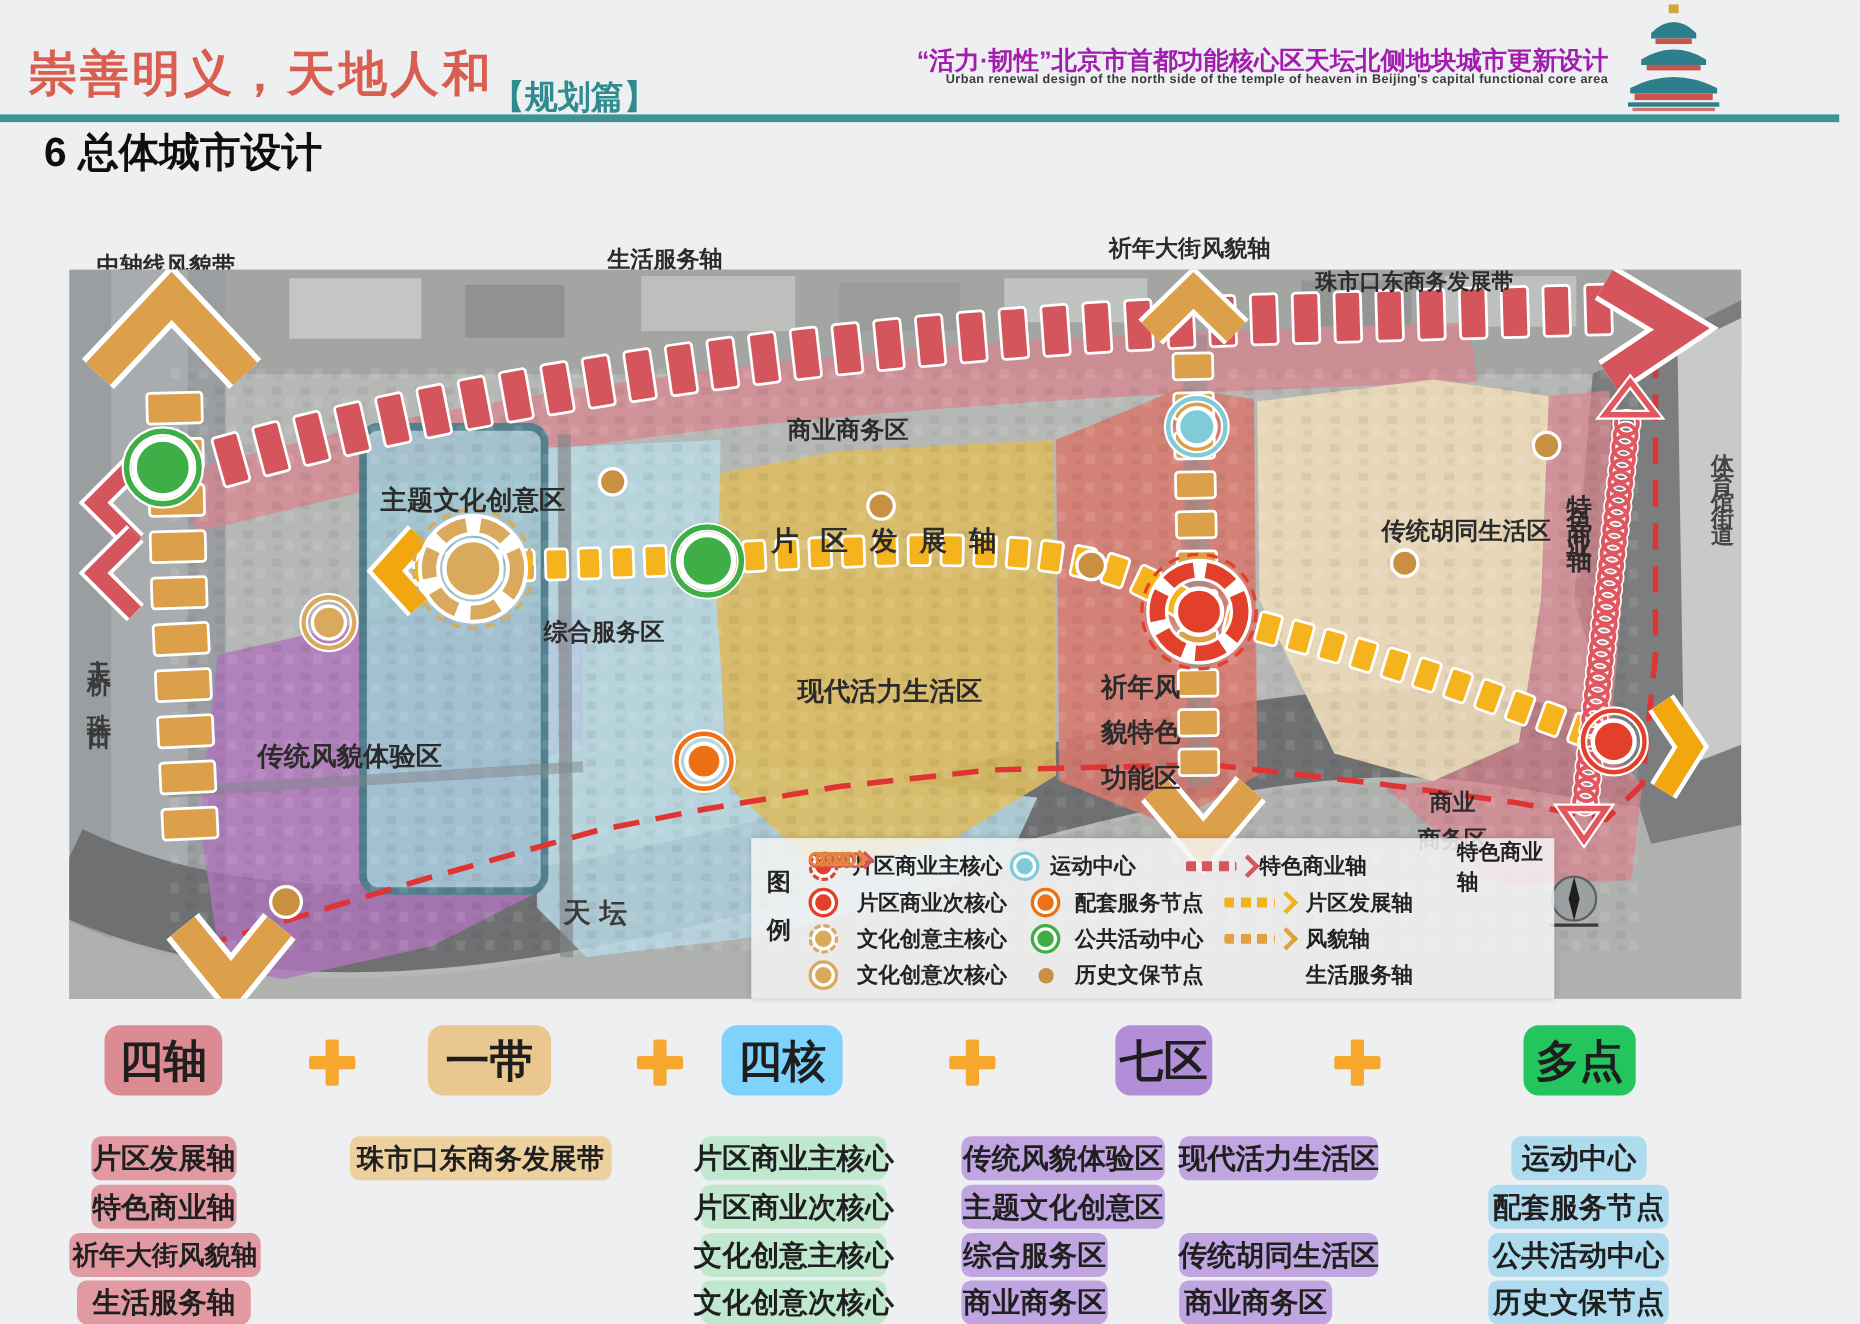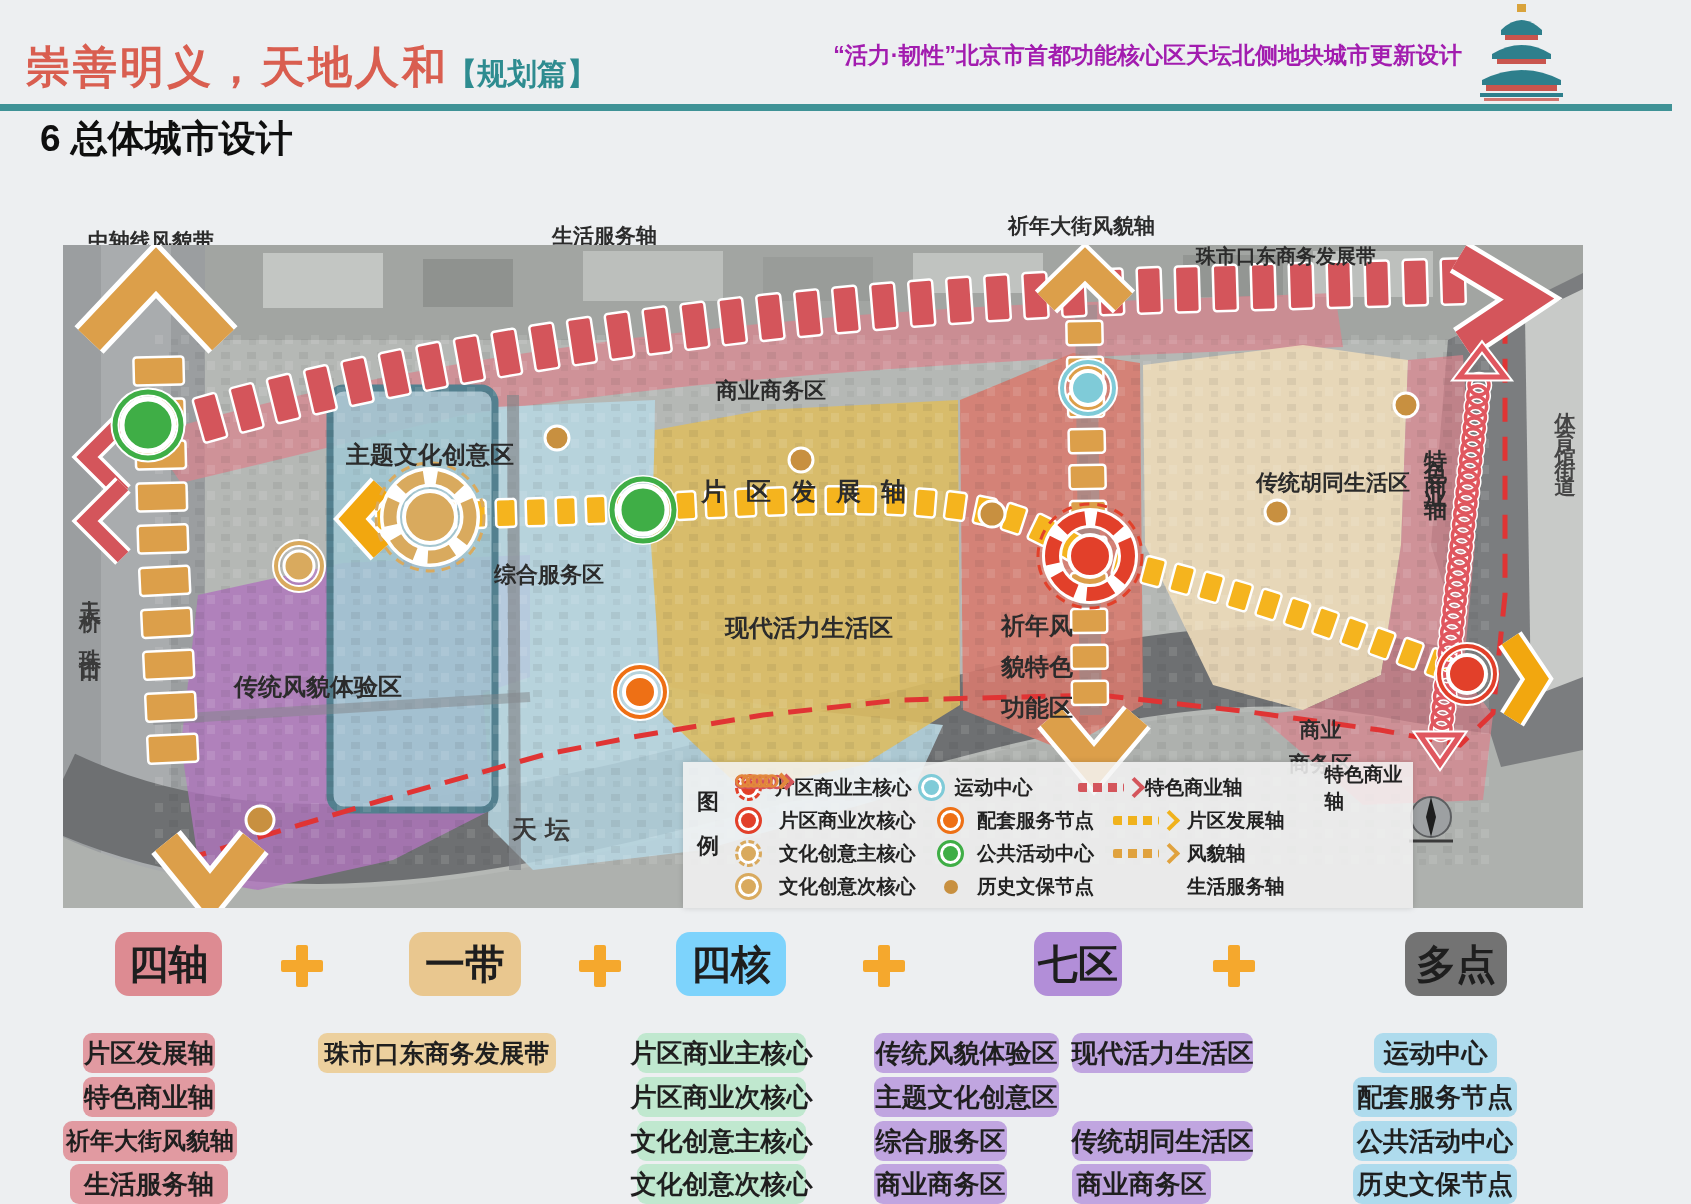--- a/index.html
+++ b/index.html
@@ -1,20 +1,20 @@
 <!DOCTYPE html>
 <html><head>
 <meta charset="utf-8">
 <style>
   html,body{margin:0;padding:0;background:#edeff1;font-family:"Liberation Sans","DejaVu Sans",sans-serif;}
   #page{position:relative;width:1672px;height:1204px;overflow:hidden;background:#edeff1;}
   .abs{position:absolute;}
   
   .motto{left:26px;top:38px;font-size:44px;font-weight:900;color:#d95e50;letter-spacing:3px;}
-  .tag{left:447px;top:54px;font-size:30px;font-weight:900;color:#2e8c90;}
+  .tag{left:447px;top:68px;font-size:30px;font-weight:900;color:#2e8c90;}
   .teal-line{left:0;top:104px;width:1691px;height:7px;background:#3f9296;}
   .title-cn{left:700px;top:40px;width:762px;text-align:right;font-size:23px;font-weight:800;color:#a21caf;}
   .title-en{left:700px;top:66px;width:762px;text-align:right;font-size:11.5px;font-weight:700;color:#3c3c3c;letter-spacing:.4px;}
   .banner{left:1018px;top:81px;width:444px;height:28px;background:#3f8f93;color:#fff;
           font-size:19px;font-weight:800;display:flex;align-items:center;justify-content:center;}
   .chapter{left:40px;top:114px;font-size:37px;font-weight:900;color:#0f0f0f;}
   .section{left:42px;top:174px;font-size:29px;font-weight:900;color:#0f0f0f;}
   
   #map{left:63px;top:245px;width:1520px;height:663px;}
   #map svg{position:absolute;left:0;top:0;}
@@ -44,41 +44,42 @@
   .d-small{width:14px;height:14px;background:#c89040;box-shadow:none;margin-left:7px;}
   .dashline{width:46px;height:9px;border-radius:2px;}
   .dl-red{background:repeating-linear-gradient(90deg,#d4555b 0 9px,rgba(0,0,0,0) 9px 15px);}
   .dl-yellow{background:repeating-linear-gradient(90deg,#f0b21c 0 9px,rgba(0,0,0,0) 9px 15px);}
   .dl-orange{background:repeating-linear-gradient(90deg,#e0a23e 0 9px,rgba(0,0,0,0) 9px 15px);}
   .chev{width:11px;height:11px;border-top:4px solid #d4555b;border-right:4px solid #d4555b;
         transform:rotate(45deg);margin-left:3px;}
   .chev-y{border-color:#f0b21c;}.chev-o{border-color:#e0a23e;}
   
   .sum-head{position:absolute;height:64px;border-radius:14px;display:flex;align-items:center;justify-content:center;
-            font-size:40px;font-weight:900;color:#1e1e1e;margin-left:20px;}
+            font-size:40px;font-weight:900;color:#1e1e1e;}
   .sum-item{position:absolute;height:40px;border-radius:9px;display:flex;align-items:center;justify-content:center;
             font-size:26px;font-weight:800;color:#1f1f1f;white-space:nowrap;}
   .bg-axes{background:#dd8b92;}.bg-axes-i{background:#e19aa1;}
   .bg-belt{background:#e9c78f;}.bg-belt-i{background:#ecd09e;}
   .bg-cores{background:#7dd3fc;}.bg-cores-i{background:#c0e8cf;}
   .bg-zones{background:#b28ed8;}.bg-zones-i{background:#c0a5e0;}
-  .bg-pts{background:#737373;}.bg-pts-i{background:#aedbed;}
+  .bg-pts{background:#22c55e;}.bg-pts-i{background:#aedbed;}
   .plus{position:absolute;width:42px;height:42px;}
   .plus::before{content:"";position:absolute;left:0;top:15px;width:42px;height:12px;background:#f5a82d;border-radius:2px;}
   .plus::after{content:"";position:absolute;left:15px;top:0;width:12px;height:42px;background:#f5a82d;border-radius:2px;}
 </style>
 </head>
 <body>
 
 <div id="page">
 
   <div class="abs motto">崇善明义，天地人和</div>
   <div class="abs tag">【规划篇】</div>
   <div class="abs teal-line"></div>
   <div class="abs title-cn">“活力·韧性”北京市首都功能核心区天坛北侧地块城市更新设计</div>
+  <div class="abs title-en">Urban renewal design of the north side of the temple of heaven in Beijing's capital functional core area</div>
 
   <svg class="abs" style="left:1474px;top:2px;" width="95" height="100" viewBox="0 0 95 100">
     <rect x="43" y="2" width="9" height="8" fill="#d9a33c"></rect>
     <path d="M27,28 Q47.5,8 68,28 L68,33 L27,33 Z" fill="#2e7f8c"></path>
     <rect x="31" y="33" width="33" height="5" fill="#c9554e"></rect>
     <path d="M18,52 Q47.5,34 77,52 L77,57 L18,57 Z" fill="#2e7f8c"></path>
     <rect x="23" y="57" width="49" height="5" fill="#c9554e"></rect>
     <path d="M8,78 Q47.5,58 87,78 L87,83 L8,83 Z" fill="#2e7f8c"></path>
     <rect x="12" y="83" width="71" height="6" fill="#c9554e"></rect>
     <rect x="6" y="91" width="83" height="4" fill="#2e7f8c"></rect>

